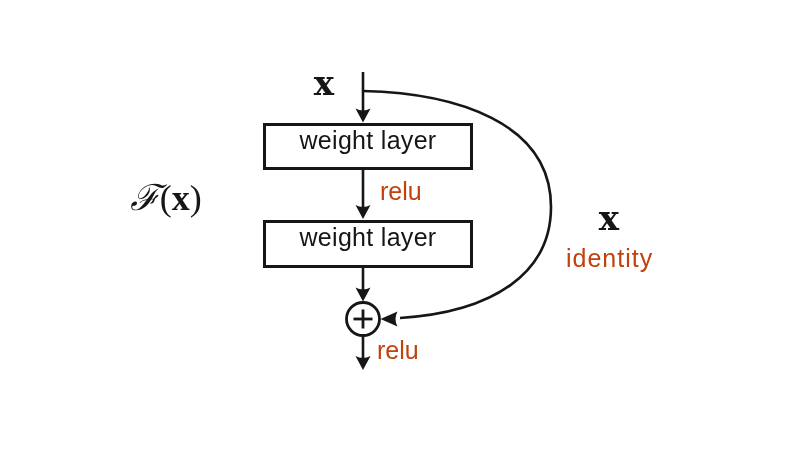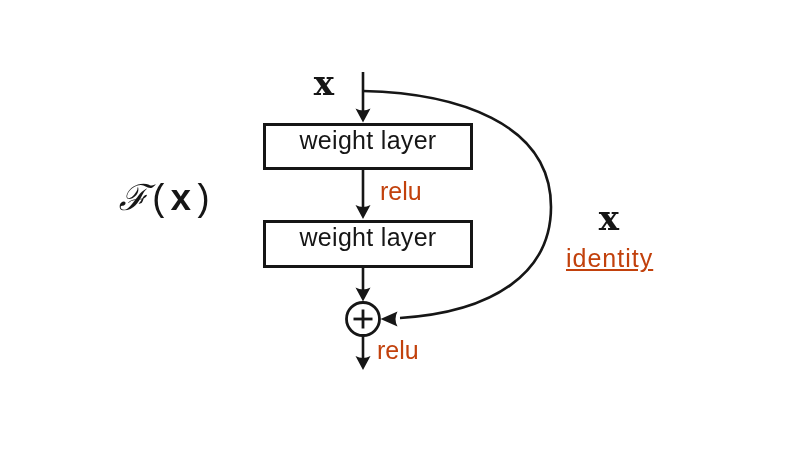--- a/index.html
+++ b/index.html
@@ -36,25 +36,25 @@
   }
 
   .sans-label {
     position: absolute;
     font-size: 25px;
     color: #c2410c;
     white-space: nowrap;
   }
   .relu-mid { left: 380px; top: 177px; }
   .relu-out { left: 377px; top: 336px; }
-  .identity-label { left: 566px; top: 244px; letter-spacing: 1px; text-decoration: underline; }
+  .identity-label { left: 566px; top: 244px; letter-spacing: 1px; }
 
   .math {
     position: absolute;
-    font-family: Liberation Mono, monospace;
+    font-family: Liberation Serif, serif;
     font-size: 36px;
     transform: translate(-50%, -50%);
     white-space: nowrap;
     color: #161616;
   }
   .math .mb { font-weight: bold; }
   .math .mf { font-style: italic; }
   .math .mplus { padding: 0 7px; }
   .serif-x {
     position: absolute;

